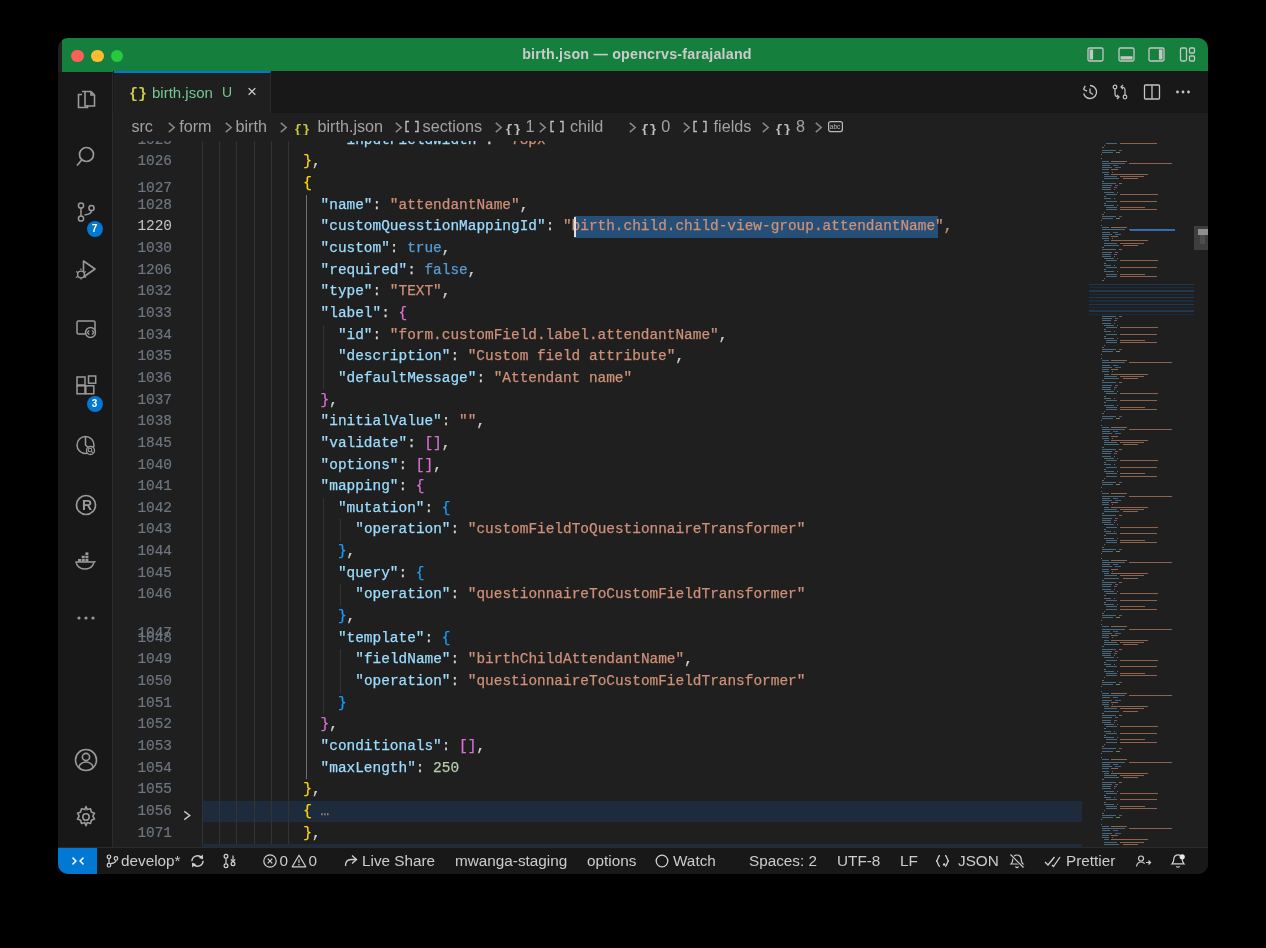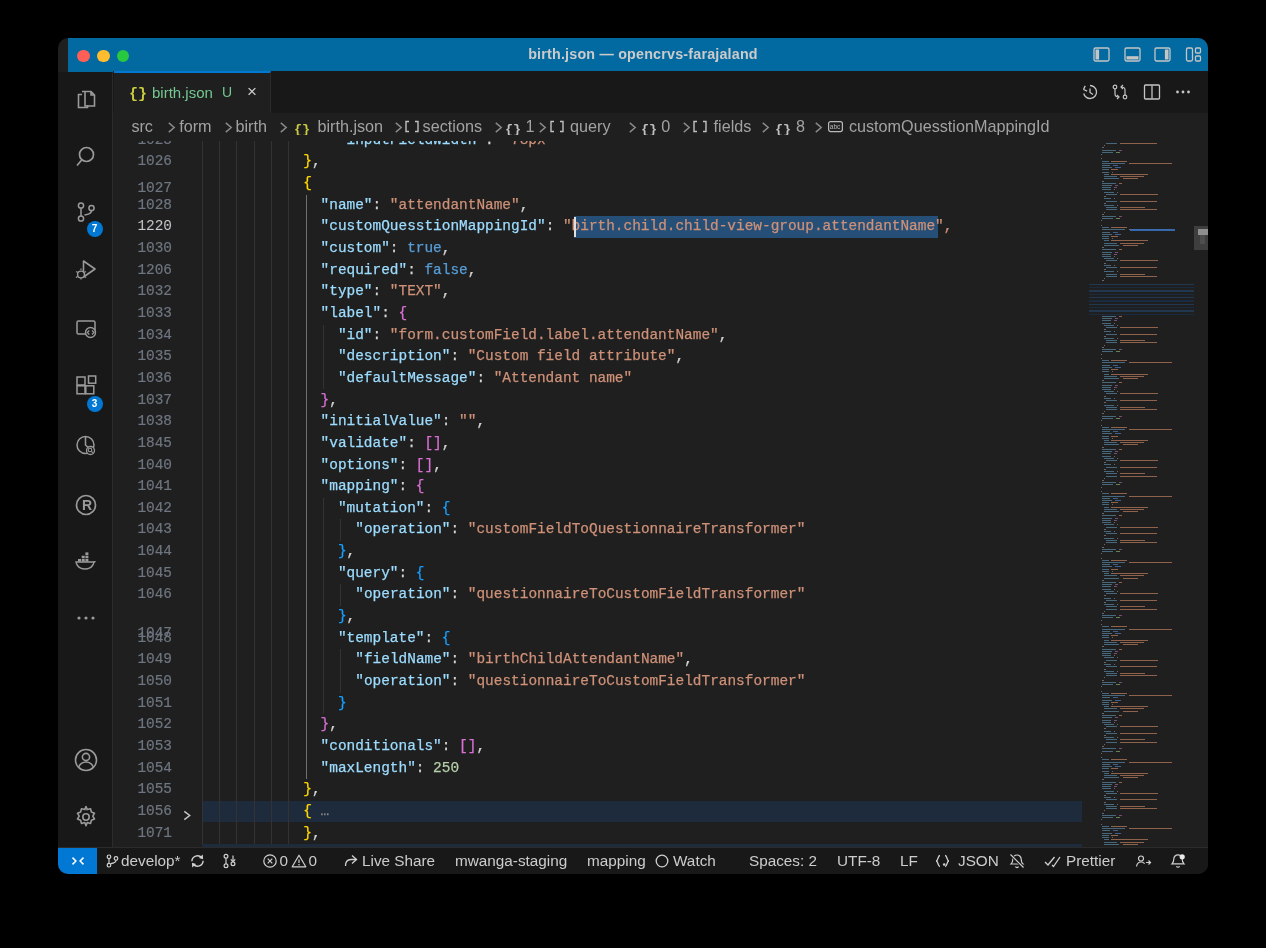--- a/index.html
+++ b/index.html
@@ -1,18 +1,18 @@
 <!DOCTYPE html>
 <html><head><meta charset="utf-8"><style>
 *{margin:0;padding:0;box-sizing:border-box}
 html,body{width:1266px;height:948px;background:#000;overflow:hidden;
  font-family:"Liberation Sans",sans-serif}
 #win{position:absolute;left:58px;top:38px;width:1150px;height:836px;
  background:#1f1f1f;border-radius:10px;overflow:hidden}
-#titlebar{position:absolute;left:10px;top:0;width:100%;height:34px;background:#0369a1}
+#titlebar{position:absolute;left:4px;top:0;width:100%;height:34px;background:#15803d}
 .tl{position:absolute;top:11.5px;width:12.7px;height:12.7px;border-radius:50%}
 #title{position:absolute;top:0;left:0;right:0;height:33px;line-height:33px;text-align:center;
  color:#cbcbcb;font-size:14.3px;font-weight:bold;letter-spacing:0.2px}
 .tico{position:absolute;top:8px;width:17px;height:17px}
 #actbar{position:absolute;left:0;top:34px;width:55px;bottom:27px;background:#181818;
  border-right:1px solid #2b2b2b}
 .aico{position:absolute;left:14.5px;width:26px;height:26px}
 .badge{position:absolute;width:16px;height:16px;border-radius:50%;background:#0078d4;
  color:#fff;font-size:10px;font-weight:bold;text-align:center;line-height:16px}
 #tabbar{position:absolute;left:55px;top:33px;right:0;height:42px;background:#181818}
@@ -136,21 +136,21 @@
       <svg class="bi" style="left:392px;top:6.5px" width="17" height="15" viewBox="0 0 17 15">
         <text x="0" y="12.5" font-family="Liberation Mono" font-size="13.5" font-weight="bold" fill="#c0c0c0">{}</text>
       </svg>
       <span class="bt" style="left:412.6px">1</span>
       <svg class="bi" style="left:423.5px;top:6.5px" width="11" height="15" viewBox="0 0 11 15">
         <path d="M2.8 2.9 L8.2 7.5 L2.8 12.1" fill="none" stroke="#8a8a8a" stroke-width="1.5"></path>
       </svg>
       <svg class="bi" style="left:436px;top:7px" width="16" height="13" viewBox="0 0 16 13">
         <path d="M5 1.5 H2 V11.5 H5 M11 1.5 H14 V11.5 H11" fill="none" stroke="#c0c0c0" stroke-width="1.4"></path>
       </svg>
-      <span class="bt" style="left:457px">query</span>
+      <span class="bt" style="left:457px">child</span>
       <svg class="bi" style="left:513.9px;top:6.5px" width="11" height="15" viewBox="0 0 11 15">
         <path d="M2.8 2.9 L8.2 7.5 L2.8 12.1" fill="none" stroke="#8a8a8a" stroke-width="1.5"></path>
       </svg>
       <svg class="bi" style="left:528px;top:6.5px" width="17" height="15" viewBox="0 0 17 15">
         <text x="0" y="12.5" font-family="Liberation Mono" font-size="13.5" font-weight="bold" fill="#c0c0c0">{}</text>
       </svg>
       <span class="bt" style="left:548.2px">0</span>
       <svg class="bi" style="left:568.4px;top:6.5px" width="11" height="15" viewBox="0 0 11 15">
         <path d="M2.8 2.9 L8.2 7.5 L2.8 12.1" fill="none" stroke="#8a8a8a" stroke-width="1.5"></path>
       </svg>
@@ -165,21 +165,20 @@
         <text x="0" y="12.5" font-family="Liberation Mono" font-size="13.5" font-weight="bold" fill="#c0c0c0">{}</text>
       </svg>
       <span class="bt" style="left:683px">8</span>
       <svg class="bi" style="left:700.1px;top:6.5px" width="11" height="15" viewBox="0 0 11 15">
         <path d="M2.8 2.9 L8.2 7.5 L2.8 12.1" fill="none" stroke="#8a8a8a" stroke-width="1.5"></path>
       </svg>
       <svg class="bi" style="left:714.5px;top:8px" width="15" height="12" viewBox="0 0 15 12">
         <rect x="0.6" y="0.6" width="13.8" height="10" rx="2" fill="none" stroke="#b8b8b8" stroke-width="1.2"></rect>
         <text x="1.8" y="8.2" font-family="Liberation Sans" font-size="6.5" fill="#b8b8b8">abc</text>
       </svg>
-      <span class="bt" style="left:735.9px">customQuesstionMappingId</span>
     </div>
  <div id="actbar">
   <div class="aico" style="top:13.5px"><svg width="26" height="26" viewBox="0 0 26 26" style="">
           <path d="M9 5.5h9l3.5 3.5v11h-9.5v-14.5z M18 5.5v3.5h3.5" fill="none" stroke="#9a9a9a" stroke-width="1.6"></path>
           <path d="M9 8.5h-3.5v13h9v-2.5" fill="none" stroke="#9a9a9a" stroke-width="1.6"></path>
         </svg></div>
   <div class="aico" style="top:71.5px"><svg width="26" height="26" viewBox="0 0 26 26" style="">
           <circle cx="13.5" cy="10.5" r="7" fill="none" stroke="#9a9a9a" stroke-width="1.7"></circle>
           <path d="M8.7 16 L4 21.5" stroke="#9a9a9a" stroke-width="1.7"></path>
         </svg></div>
@@ -902,21 +901,21 @@
           <path d="M8 6.5v3.4" stroke="#d0d0d0" stroke-width="1.2"></path>
           <circle cx="8" cy="11.8" r=".8" fill="#d0d0d0"></circle>
         </svg></div>
   <div class="si" style="left:250.5px">0</div>
   <div class="si" style="left:285px"><svg width="16" height="16" viewBox="0 0 16 16" style="">
           <path d="M9 2.5 L13.5 6.5 L9 10.5" fill="none" stroke="#d0d0d0" stroke-width="1.3"></path>
           <path d="M13.5 6.5 H8 C4 6.5 2.5 9 2.5 13" fill="none" stroke="#d0d0d0" stroke-width="1.3"></path>
         </svg></div>
   <div class="si" style="left:304px">Live Share</div>
   <div class="si" style="left:397px">mwanga-staging</div>
-  <div class="si" style="left:529px">mapping</div>
+  <div class="si" style="left:529px">options</div>
   <div class="si" style="left:596px"><svg width="16" height="16" viewBox="0 0 16 16" style="">
           <circle cx="8" cy="8" r="5.8" fill="none" stroke="#d0d0d0" stroke-width="1.3"></circle>
         </svg></div>
   <div class="si" style="left:615px">Watch</div>
   <div class="si" style="left:691px">Spaces: 2</div>
   <div class="si" style="left:779px">UTF-8</div>
   <div class="si" style="left:842px">LF</div>
   <div class="si" style="left:875px"><svg width="19" height="16" viewBox="0 0 19 16" style="">
           <path d="M7 2.5 C4.5 2.5 5.5 8 3 8 C5.5 8 4.5 13.5 7 13.5" fill="none" stroke="#d0d0d0" stroke-width="1.3"></path>
           <path d="M12 2.5 C14.5 2.5 13.5 8 16 8 C13.5 8 14.5 13.5 12 13.5" fill="none" stroke="#d0d0d0" stroke-width="1.3"></path>

